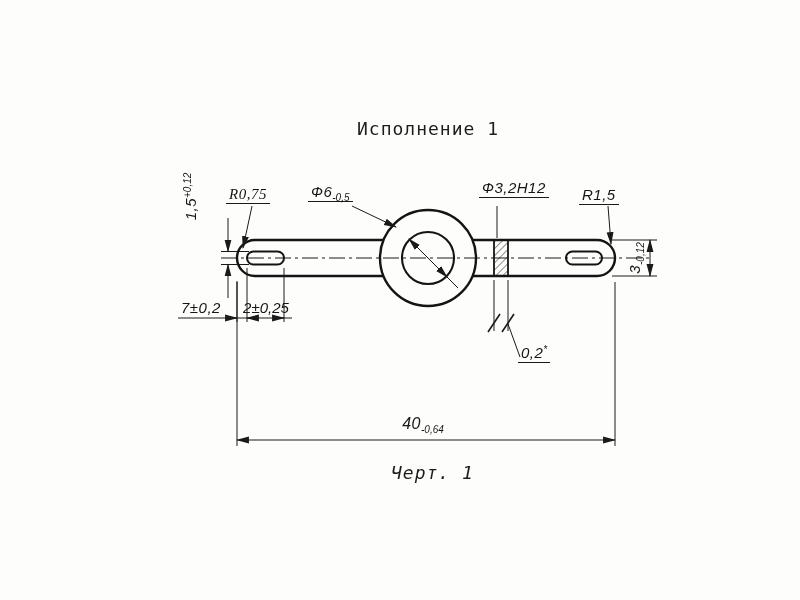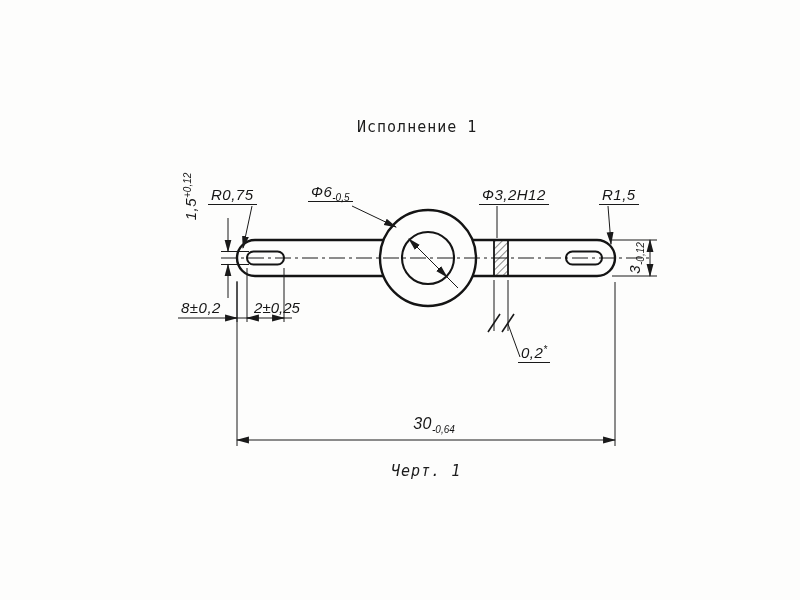--- a/index.html
+++ b/index.html
@@ -9,24 +9,24 @@
   }
   #drawing-svg{position:absolute;left:0;top:0;}
   .lbl{
     position:absolute;font-style:italic;font-size:15px;white-space:nowrap;
     letter-spacing:.5px;color:#161616;
   }
   .und{border-bottom:1.5px solid #1a1a1a;padding:0 3px 1px 3px;}
   .tol-sub{font-size:10px;vertical-align:-4px;letter-spacing:0;}
   .tol-sup{font-size:10px;vertical-align:5px;letter-spacing:0;}
   .rot{transform:rotate(-90deg);text-align:center;width:90px;}
-  .ctr{text-align:center;padding-left:11px;}
+  .ctr{text-align:center;}
   .mono{
     position:absolute;font-family:"DejaVu Sans Mono",monospace;
-    font-size:15px;color:#1d1d1d;letter-spacing:1px;white-space:nowrap;
+    font-size:18px;color:#1d1d1d;letter-spacing:1px;white-space:nowrap;
   }
 </style>
 </head>
 <body>
 
 <div id="canvas">
 
   <svg id="drawing-svg" width="800" height="600" viewBox="0 0 800 600">
     <defs>
       <marker id="arr" viewBox="0 0 12 8" refX="11" refY="4" markerWidth="13" markerHeight="9" orient="auto-start-reverse">
@@ -86,49 +86,49 @@
       <path d="M488,332 L500,314 M502,332 L514,314" stroke-width="1.6"></path>
 
       <path d="M237,282 V446 M615,282 V446"></path>
       <path d="M237,440 H615" marker-start="url(#arr)" marker-end="url(#arr)"></path>
     </g>
   </svg>
 
   <div class="mono" style="left:357px;top:118px;">Исполнение 1</div>
   <div class="mono" style="left:391px;top:462px;font-style:italic;">Черт. 1</div>
 
-  <div class="lbl" style="left:208px;top:186px;">
+  <div class="lbl" style="left:226px;top:186px;font-family:Liberation Serif, serif;">
     <span class="und">R0,75</span>
   </div>
 
   <div class="lbl" style="left:308px;top:183px;">
     <span class="und"><span>Ф6</span><span class="tol-sub">-0,5</span></span>
   </div>
 
-  <div class="lbl" style="left:479px;top:186px;font-style:italic;">
+  <div class="lbl" style="left:479px;top:179px;font-style:italic;">
     <span class="und">Ф3,2H12</span>
   </div>
 
-  <div class="lbl" style="left:599px;top:186px;">
+  <div class="lbl" style="left:579px;top:186px;">
     <span class="und">R1,5</span>
   </div>
 
   <div class="lbl rot" style="left:145px;top:188px;">
     <span>1,5</span><span class="tol-sup">+0,12</span>
   </div>
 
-  <div class="lbl" style="left:181px;top:299px;">8±0,2</div>
+  <div class="lbl" style="left:181px;top:299px;">7±0,2</div>
 
   <div class="lbl ctr" style="left:238px;top:299px;width:56px;letter-spacing:0;">2±0,25</div>
 
   <div class="lbl rot" style="left:591px;top:248px;">
     <span>3</span><span class="tol-sub">-0,12</span>
   </div>
 
   <div class="lbl" style="left:518px;top:344px;">
     <span class="und"><span>0,2</span><span class="tol-sup">*</span></span>
   </div>
 
   <div class="lbl ctr" style="left:387px;top:415px;width:72px;font-size:16px;">
-    <span>30</span><span class="tol-sub">-0,64</span>
+    <span>40</span><span class="tol-sub">-0,64</span>
   </div>
 
 </div>
 
 </body></html>

